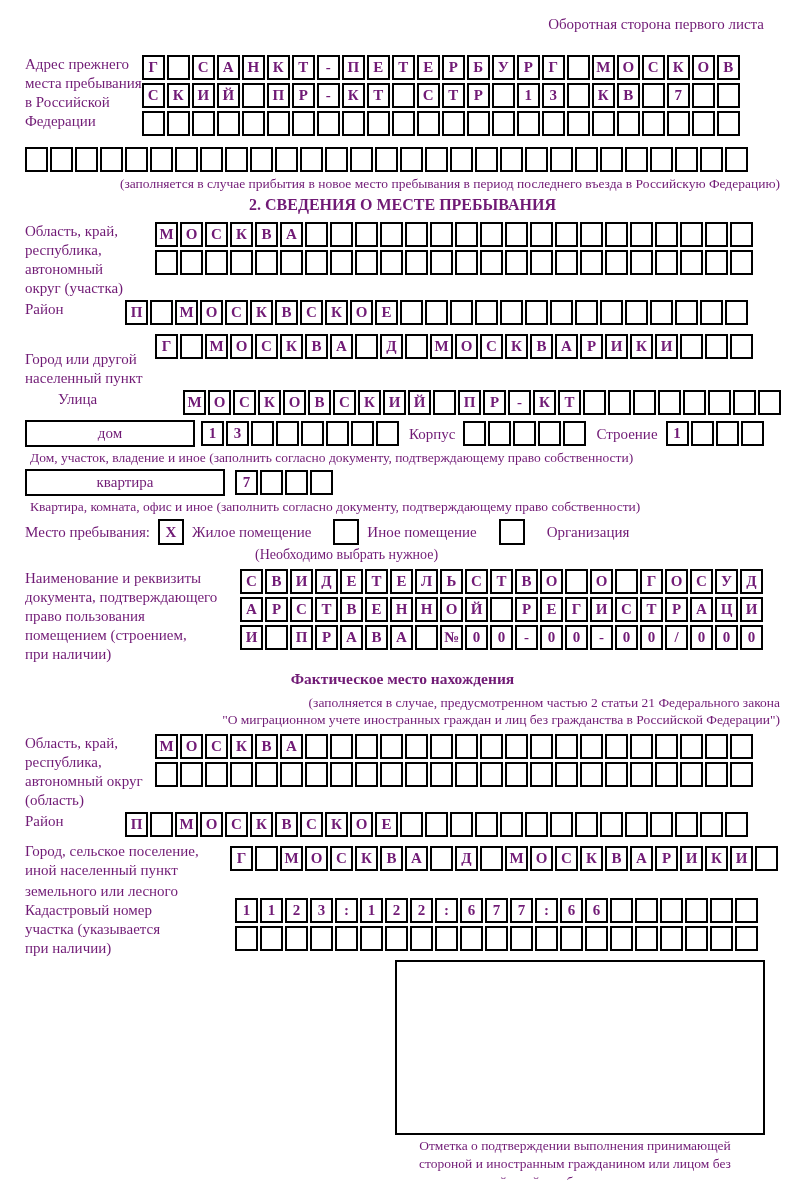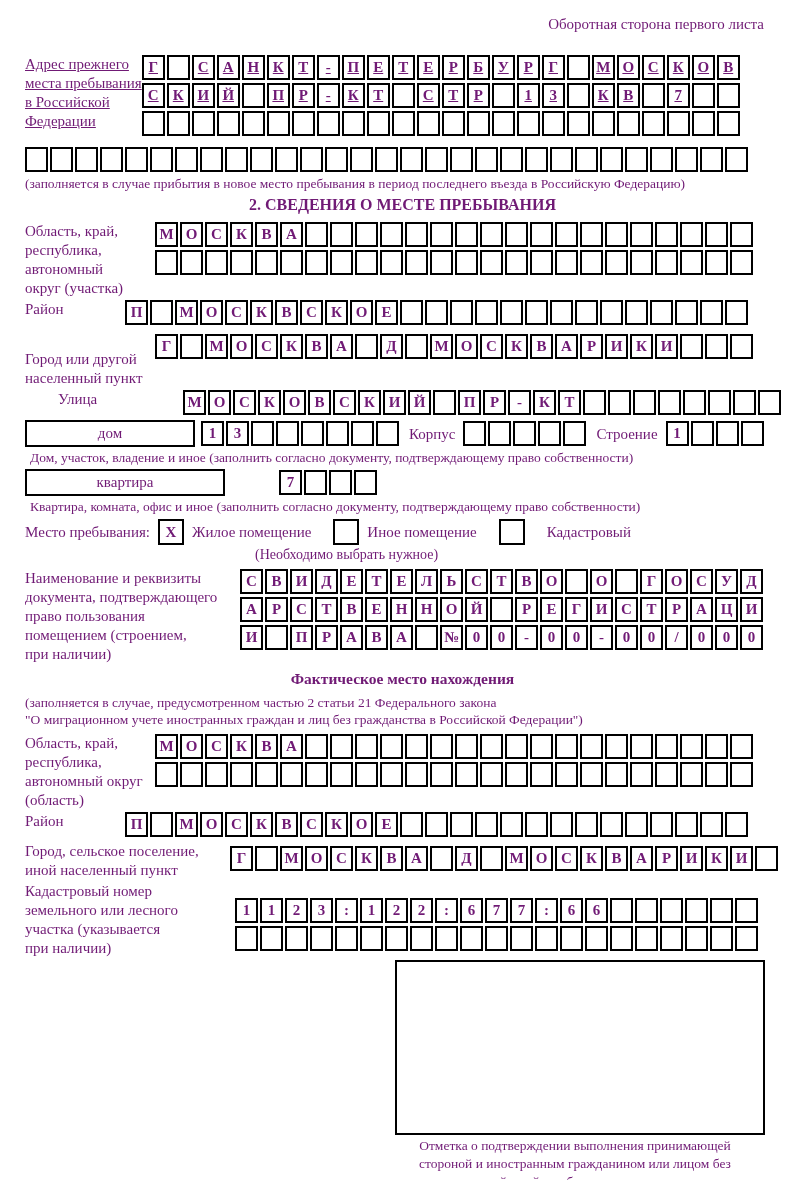--- a/index.html
+++ b/index.html
@@ -11,48 +11,48 @@
   }
   .hdr { text-align: right; font-size: 15px; padding-right: 16px; margin-bottom: 22px; }
   .row { display: flex; align-items: flex-start; }
   .lbl { font-size: 15px; line-height: 19px; flex-shrink: 0; }
   .cells { display: flex; margin-bottom: 3px; }
   .cell {
     width: 23px; height: 25px; border: 2px solid #000; margin-right: 2px;
     display: flex; align-items: center; justify-content: center;
     font-size: 15px; font-weight: bold; flex-shrink: 0; background: #fff;
   }
-  .caption { font-size: 13.5px; text-align: left; line-height: 17px; }
+  .caption { font-size: 13.5px; text-align: right; line-height: 17px; }
   .sec-title { text-align: center; font-weight: bold; font-size: 16px; margin: 4px 0 8px 0; }
   .wbox {
     border: 2px solid #000; height: 27px; display: flex; align-items: center;
     justify-content: center; font-size: 15px; flex-shrink: 0;
   }
   .chk {
     width: 26px; height: 26px; border: 2px solid #000; display: flex; align-items: center;
     justify-content: center; font-size: 15px; font-weight: bold; flex-shrink: 0;
   }
   .inline-lbl { font-size: 15px; line-height: 26px; white-space: nowrap; }
-  .b1 { margin-bottom: 8px; text-decoration: underline; }
+  .b1 { margin-bottom: 8px; }
   .full-row { margin-top: 1px; }
   .b1-caption { margin-bottom: 3px; }
   .field { margin-bottom: 2px; }
   .lbl-region { width: 130px; }
   .lbl-district { width: 100px; }
   .lbl-city { width: 130px; margin-top: 20px; }
   .lbl-street { width: 125px; margin-left: 33px; }
   .lbl-doc { width: 215px; }
   .lbl-settle { width: 205px; }
   .lbl-cad { width: 210px; }
   .house-row { align-items: center; margin-bottom: 2px; }
   .house-box { width: 170px; margin-right: 6px; }
   .apt-box { width: 200px; margin-right: 10px; }
   .sep { margin: 0 8px; }
   .small-caption { text-align: left; margin: 1px 0 3px 5px; }
-  .apt-row { align-items: center; margin: 3px 0 2px 0; gap: 44px; }
+  .apt-row { align-items: center; margin: 3px 0 2px 0; }
   .stay-row { align-items: center; margin-top: 4px; }
   .stay-note { font-size: 14px; margin: 2px 0 6px 230px; }
   .doc-block { margin-bottom: 4px; }
   .actual-title { text-align: center; font-weight: bold; font-size: 15.5px; margin: 6px 0 6px 0; }
   .actual-captions { margin-bottom: 6px; }
   .cad-rows { margin-top: 16px; }
   .mark-box { width: 370px; height: 175px; border: 2px solid #000; margin-left: 370px; margin-top: 2px; }
   .mark-caption { width: 410px; margin-left: 345px; text-align: center; font-size: 13.5px; line-height: 18px; margin-top: 2px; }
   .gap8 { width: 8px; flex-shrink: 0; }
   .gap22 { width: 22px; flex-shrink: 0; }
@@ -391,21 +391,21 @@
     <div class="chk">X</div>
     <div class="gap8"></div>
     <div class="inline-lbl">Жилое помещение</div>
     <div class="gap22"></div>
     <div class="chk"></div>
     <div class="gap8"></div>
     <div class="inline-lbl">Иное помещение</div>
     <div class="gap22"></div>
     <div class="chk"></div>
     <div class="gap22"></div>
-    <div class="inline-lbl">Кадастровый</div>
+    <div class="inline-lbl">Организация</div>
   </div>
   <div class="stay-note">(Необходимо выбрать нужное)</div>
 
   <div class="row doc-block">
     <div class="lbl lbl-doc">
         <div class="line">Наименование и реквизиты</div>
         <div class="line">документа, подтверждающего</div>
         <div class="line">право пользования</div>
         <div class="line">помещением (строением,</div>
         <div class="line">при наличии)</div>
@@ -609,22 +609,22 @@
         <span class="cell">Р</span>
         <span class="cell">И</span>
         <span class="cell">К</span>
         <span class="cell">И</span>
         <span class="cell"></span>
       </div>
   </div>
 
   <div class="row">
     <div class="lbl lbl-cad">
+        <div class="line">земельного или лесного</div>
         <div class="line">Кадастровый номер</div>
-        <div class="line">земельного или лесного</div>
         <div class="line">участка (указывается</div>
         <div class="line">при наличии)</div>
       </div>
     <div class="cad-rows">
       <div class="cells">
           <span class="cell">1</span>
           <span class="cell">1</span>
           <span class="cell">2</span>
           <span class="cell">3</span>
           <span class="cell">:</span>

